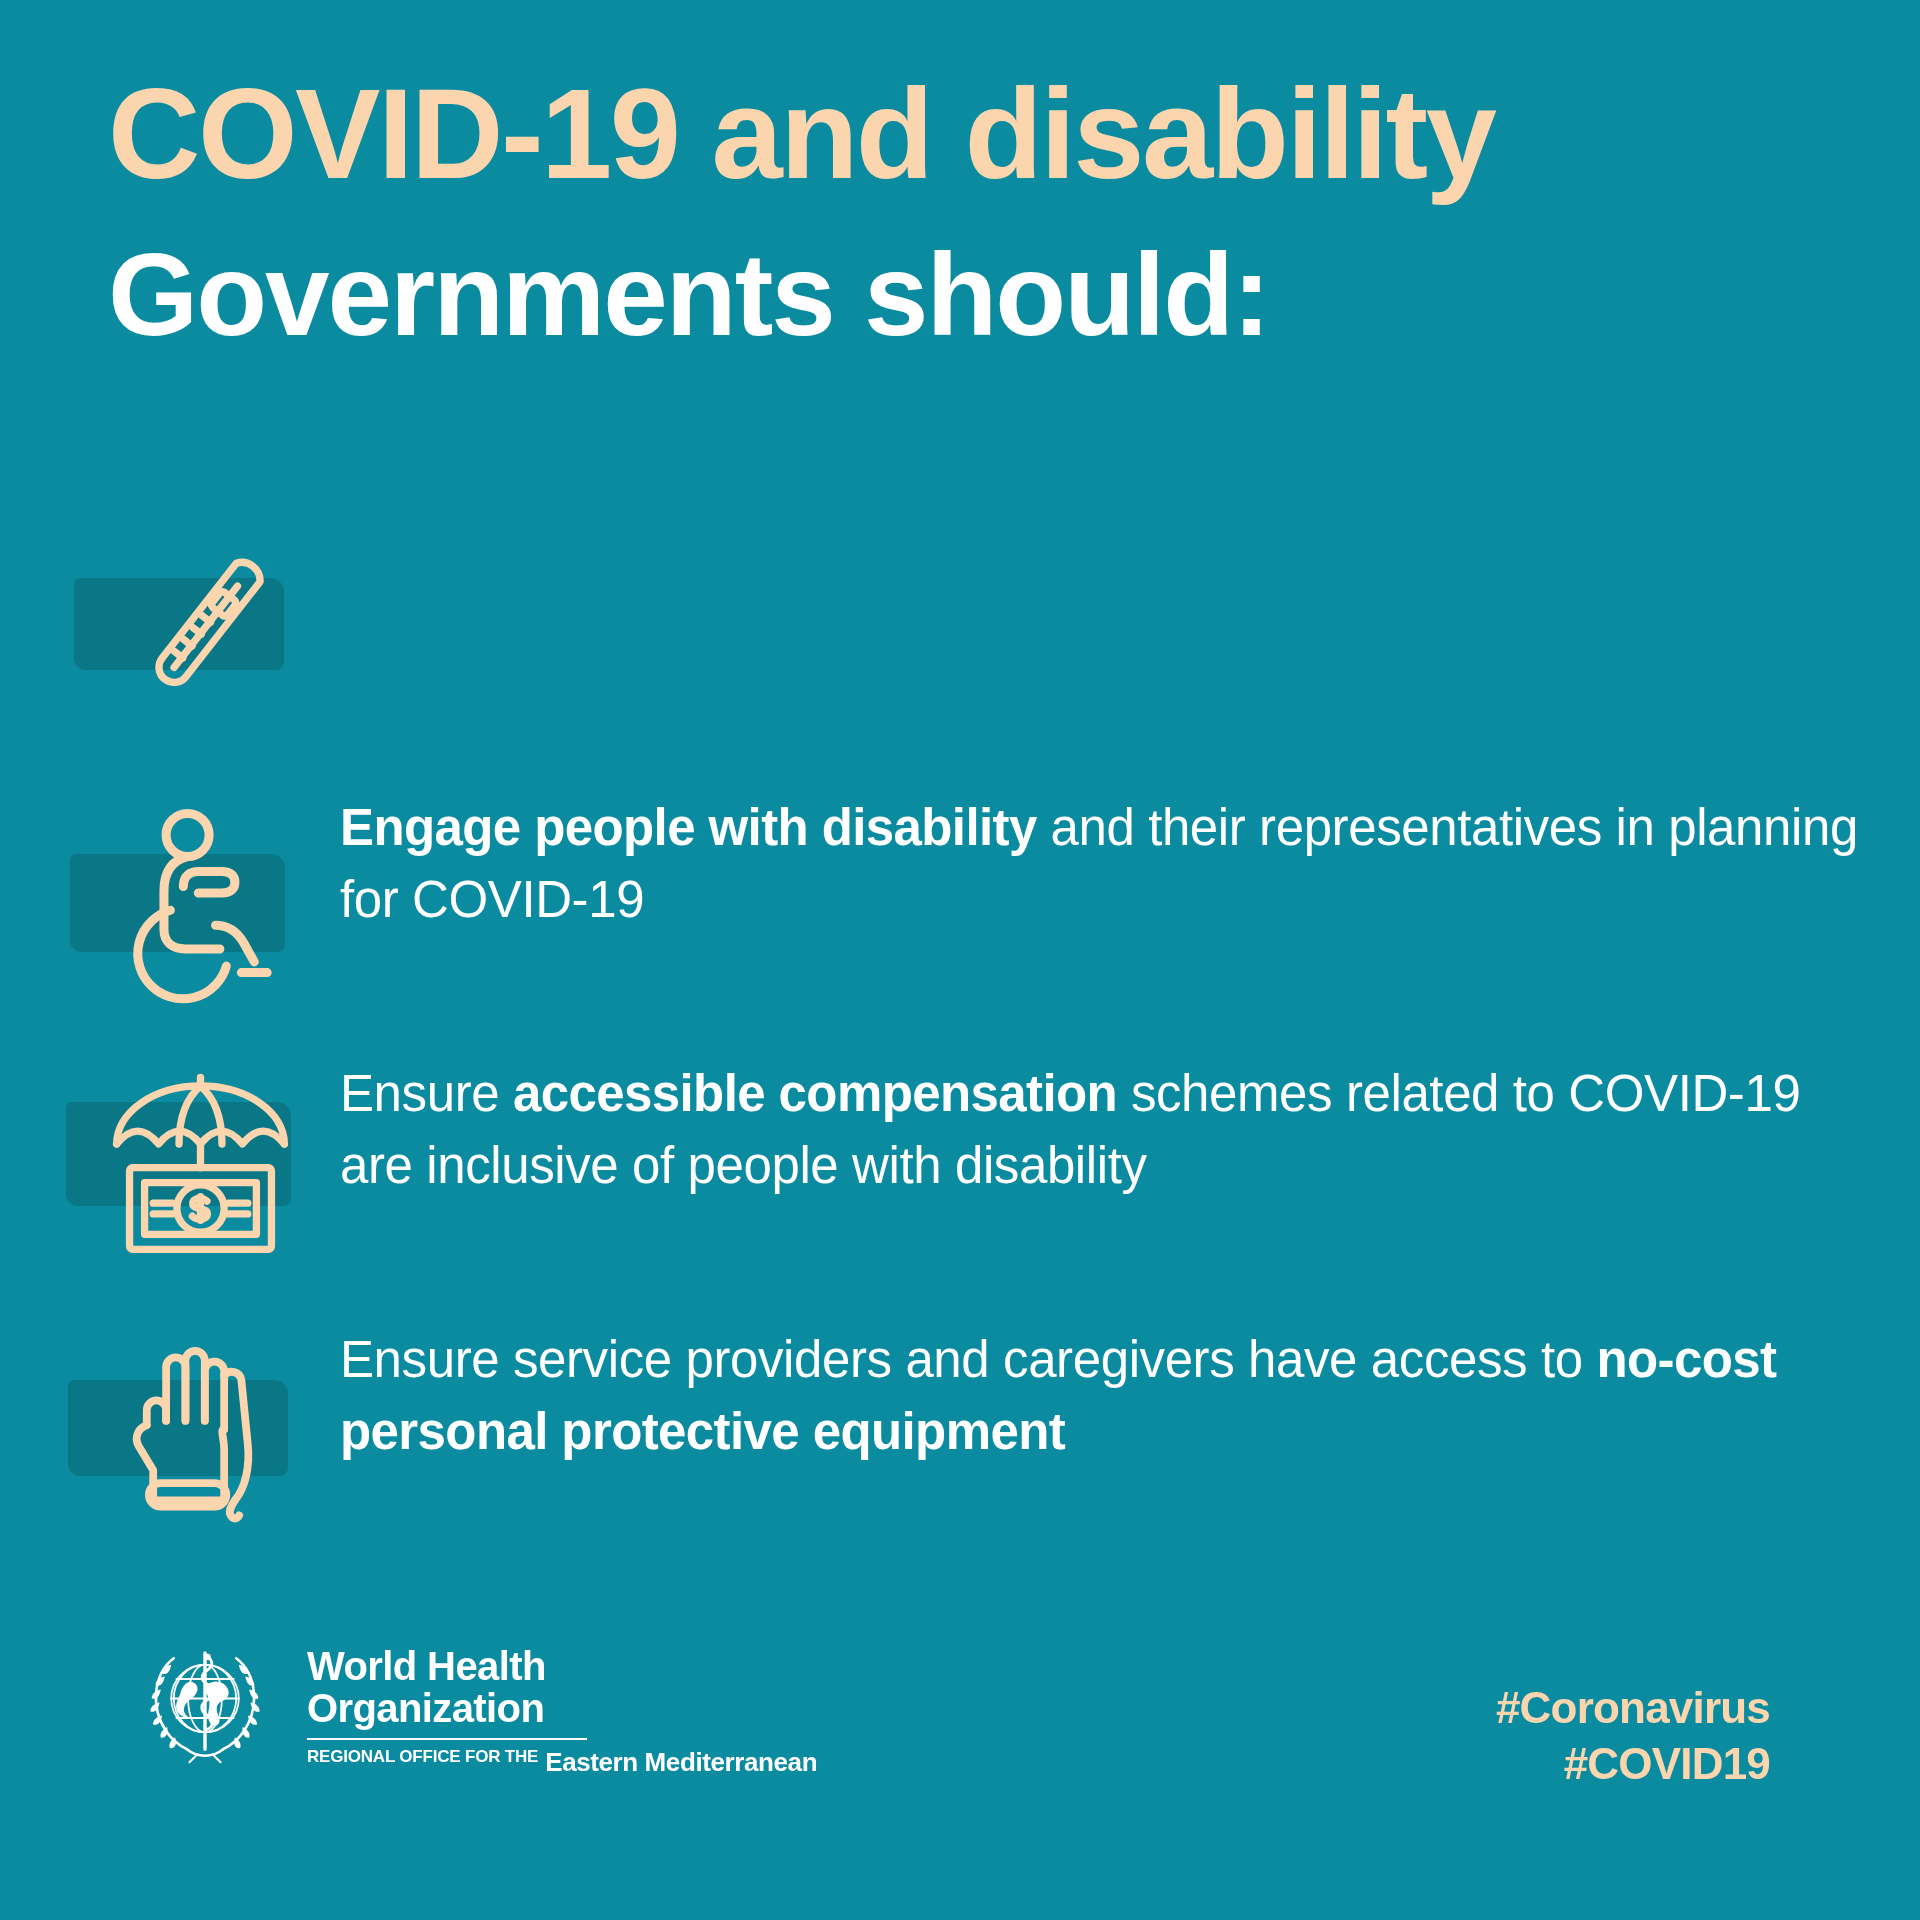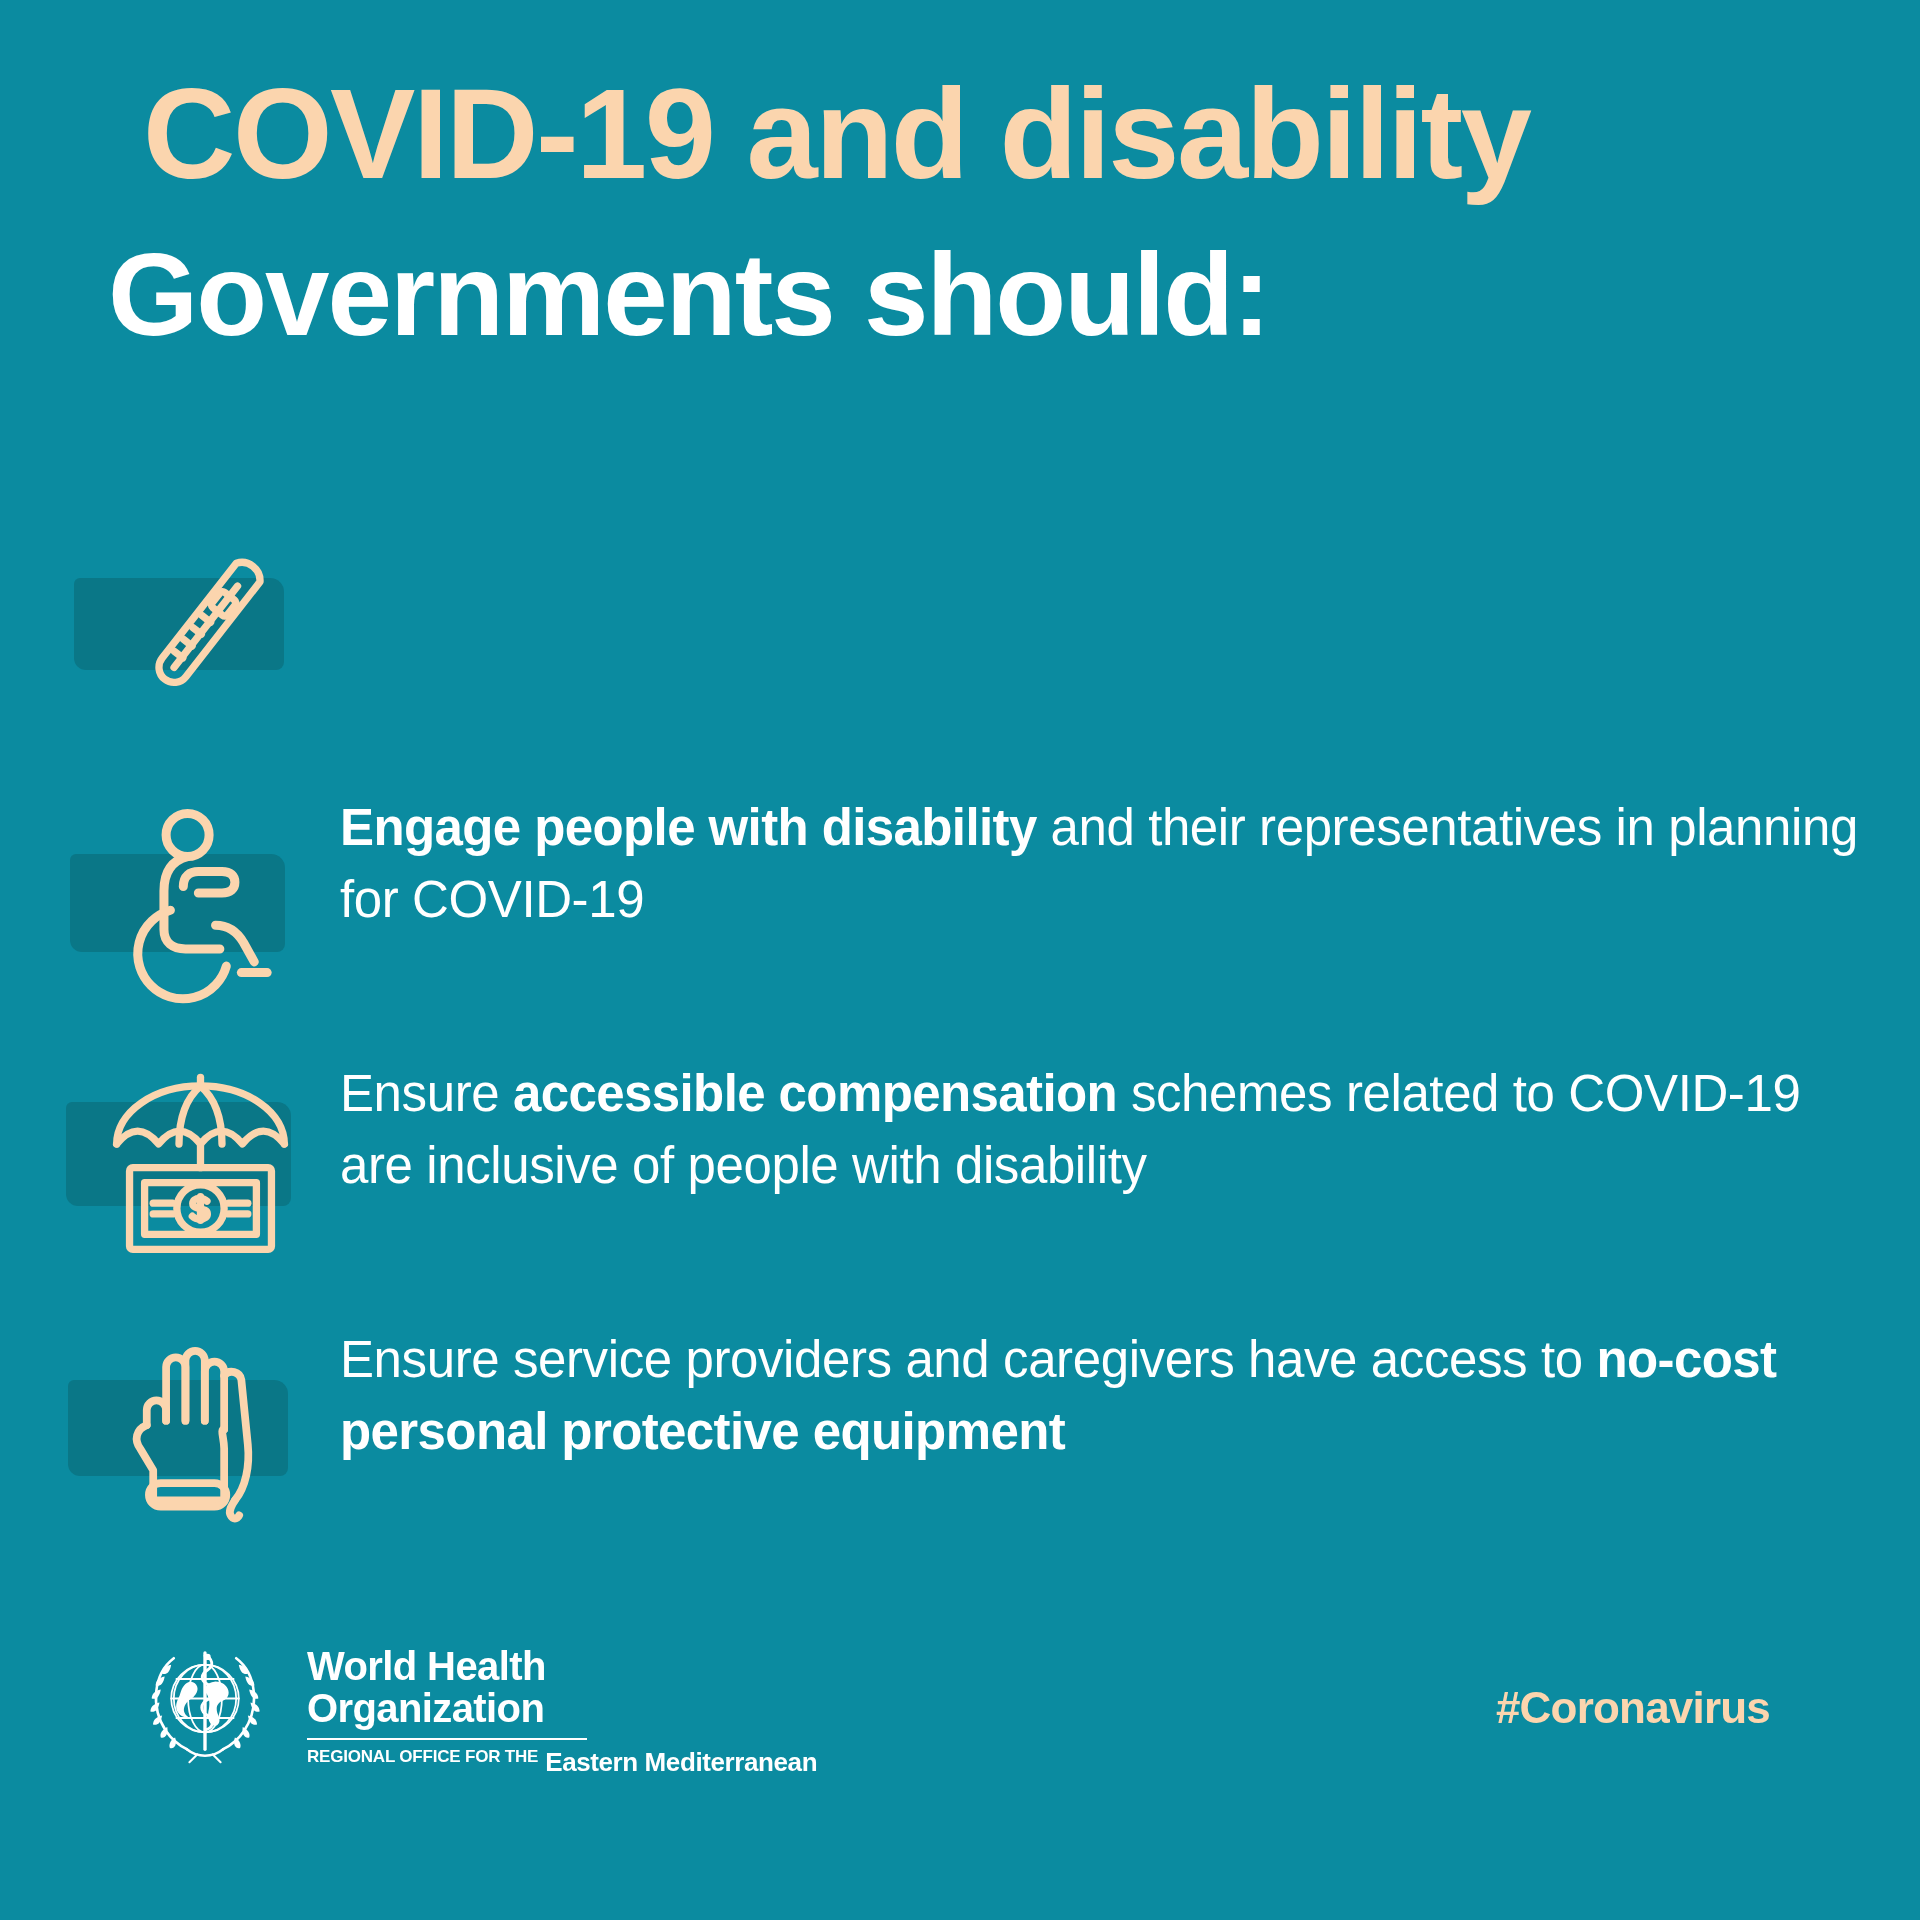--- a/index.html
+++ b/index.html
@@ -21,21 +21,20 @@
     left:108px; top:62px;
     width:1740px;
   }
   .title-line1 {
     font-size:128px;
     font-weight:700;
     letter-spacing:-2.5px;
     line-height:1.12;
     color:#fbd5ae;
     white-space:nowrap;
-    margin-left:35px;
   }
   .title-line2 {
     font-size:116px;
     font-weight:700;
     letter-spacing:-2px;
     line-height:1.18;
     color:#ffffff;
     margin-top:22px;
     white-space:nowrap;
   }
@@ -288,17 +287,18 @@
         <div class="who-rule"></div>
         <div class="who-region">
           <span class="who-region-pre">REGIONAL OFFICE FOR THE</span>
           <span class="who-region-name">Eastern Mediterranean</span>
         </div>
       </div>
     </div>
 
     <div class="hashtags">
       <div>#Coronavirus</div>
+      <div>#COVID19</div>
     </div>
 
   </div>
 
 </div>
 
 </body></html>

